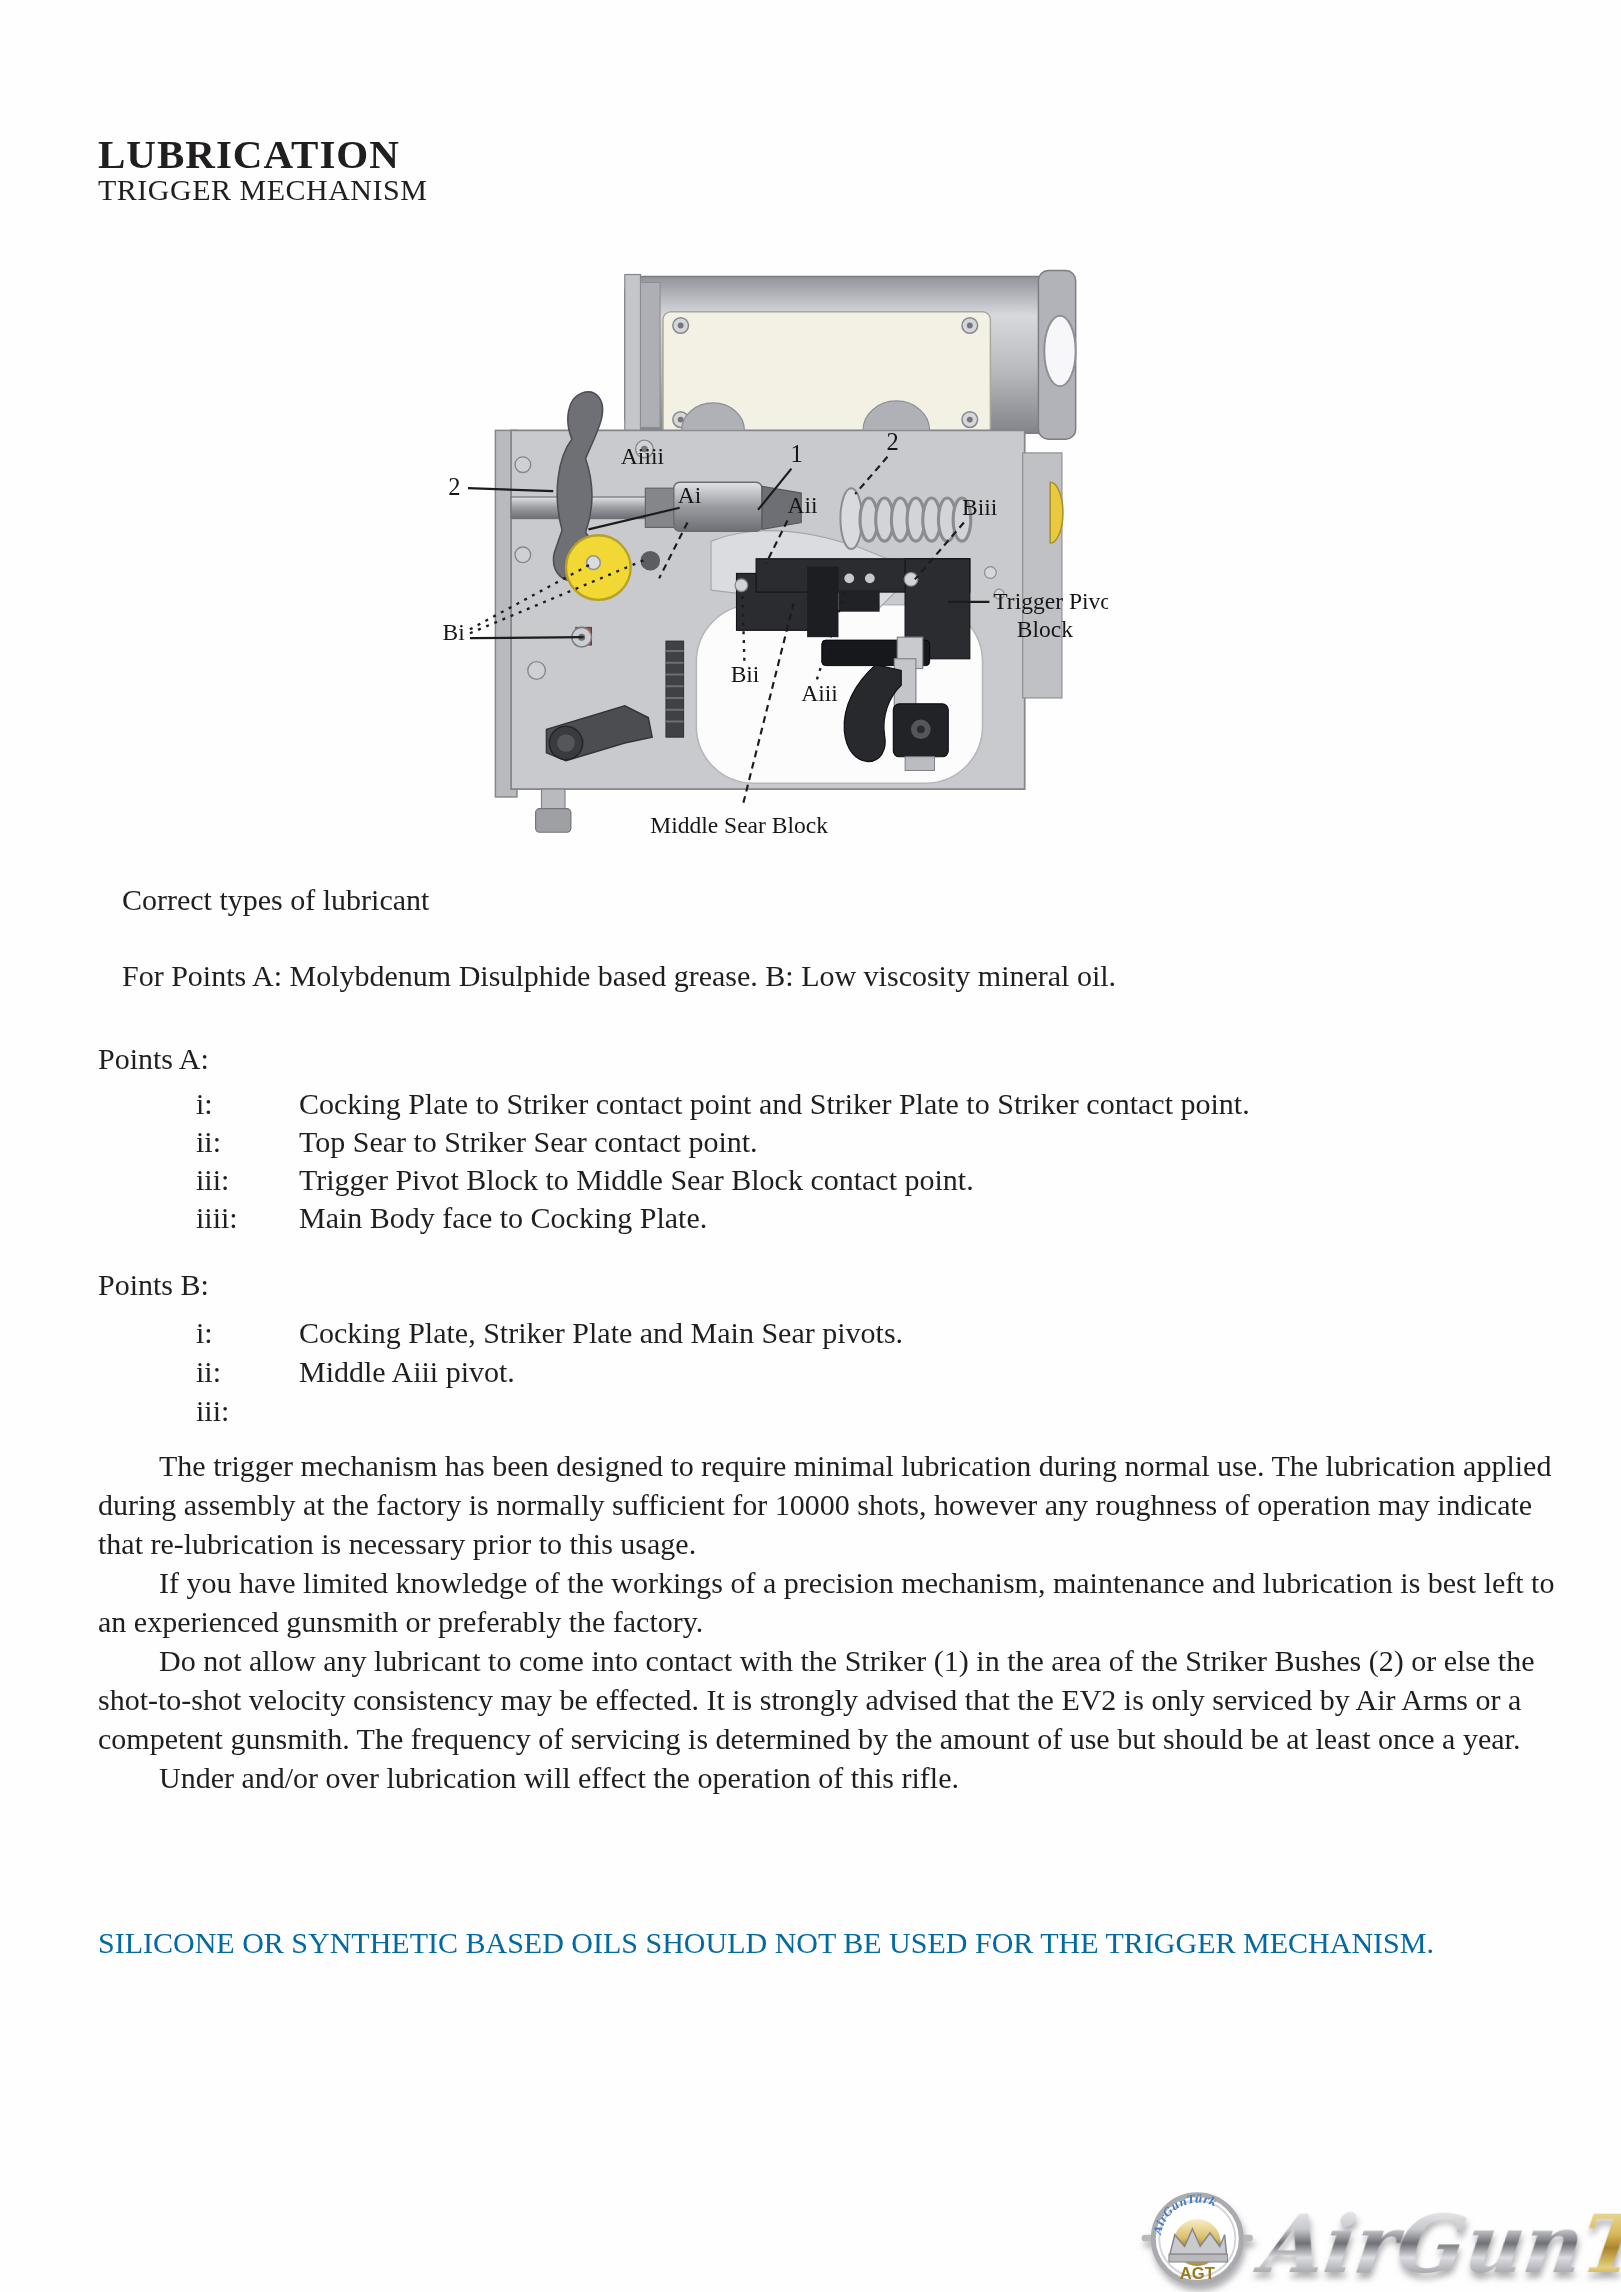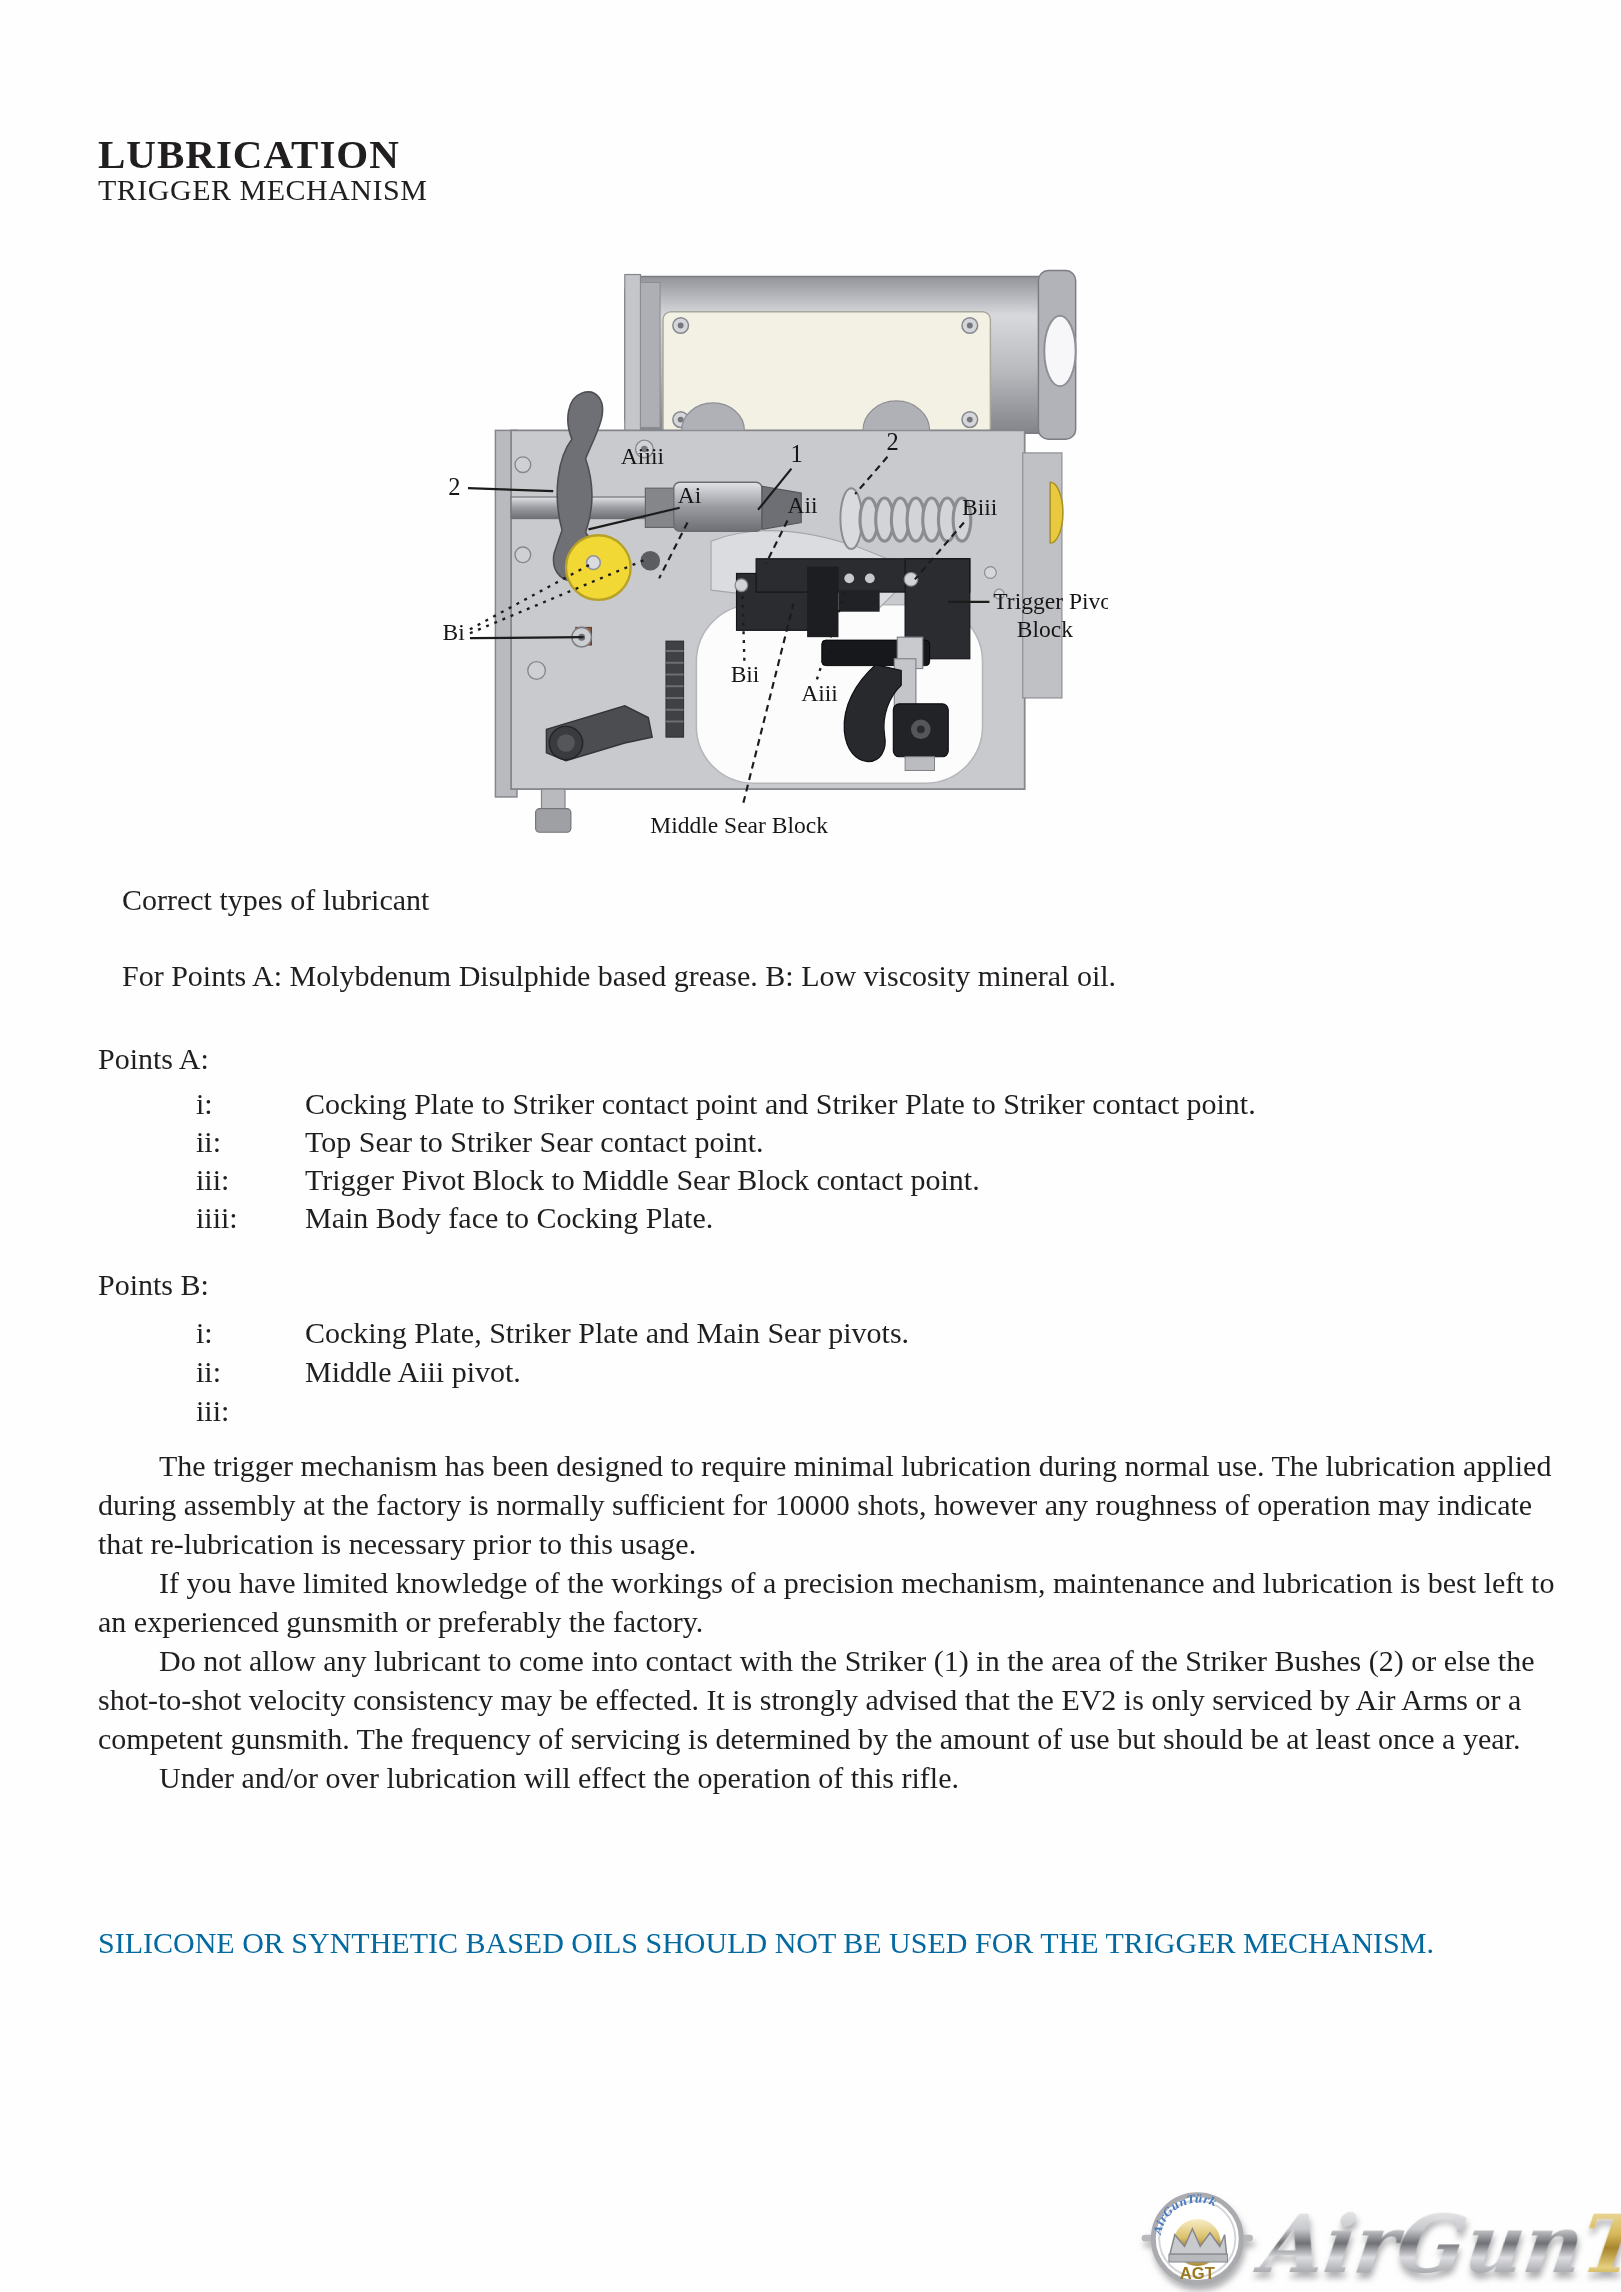--- a/index.html
+++ b/index.html
@@ -14,21 +14,21 @@
 
   .lead { left:98px; width:1480px; font-size:30px; line-height:39px;margin-left:24px; }
   .lead1 { top:880px; }
   .lead2 { top:956px; }
 
   .pts-heading { font-size:30px; line-height:39px; }
   .pt-row { display:flex; font-size:30px; }
   .pa .pt-row { line-height:38px; }
   .pb .pt-row { line-height:39px; }
   .pt-num { margin-left:98px; width:103px; flex:none; }
-  .pt-text { flex:1;margin-left:6px; }
+  .pt-text { flex:1; }
   .points { left:98px; width:1490px; }
   .points-a { top:1039px; }
   .points-a .pt-rows { margin-top:6.9px; }
   .points-b { top:1265px; }
   .points-b .pt-rows { margin-top:8.8px; }
 
   .paras { left:98px; top:1446px; width:1474px; font-size:30px; line-height:39px; }
   .paras p { margin:0; text-indent:61px;font-family:Liberation Serif, serif; }
 
   .warning { left:98px; top:1923px; width:1470px; font-size:30px; line-height:40px; color:#0369a1; }

